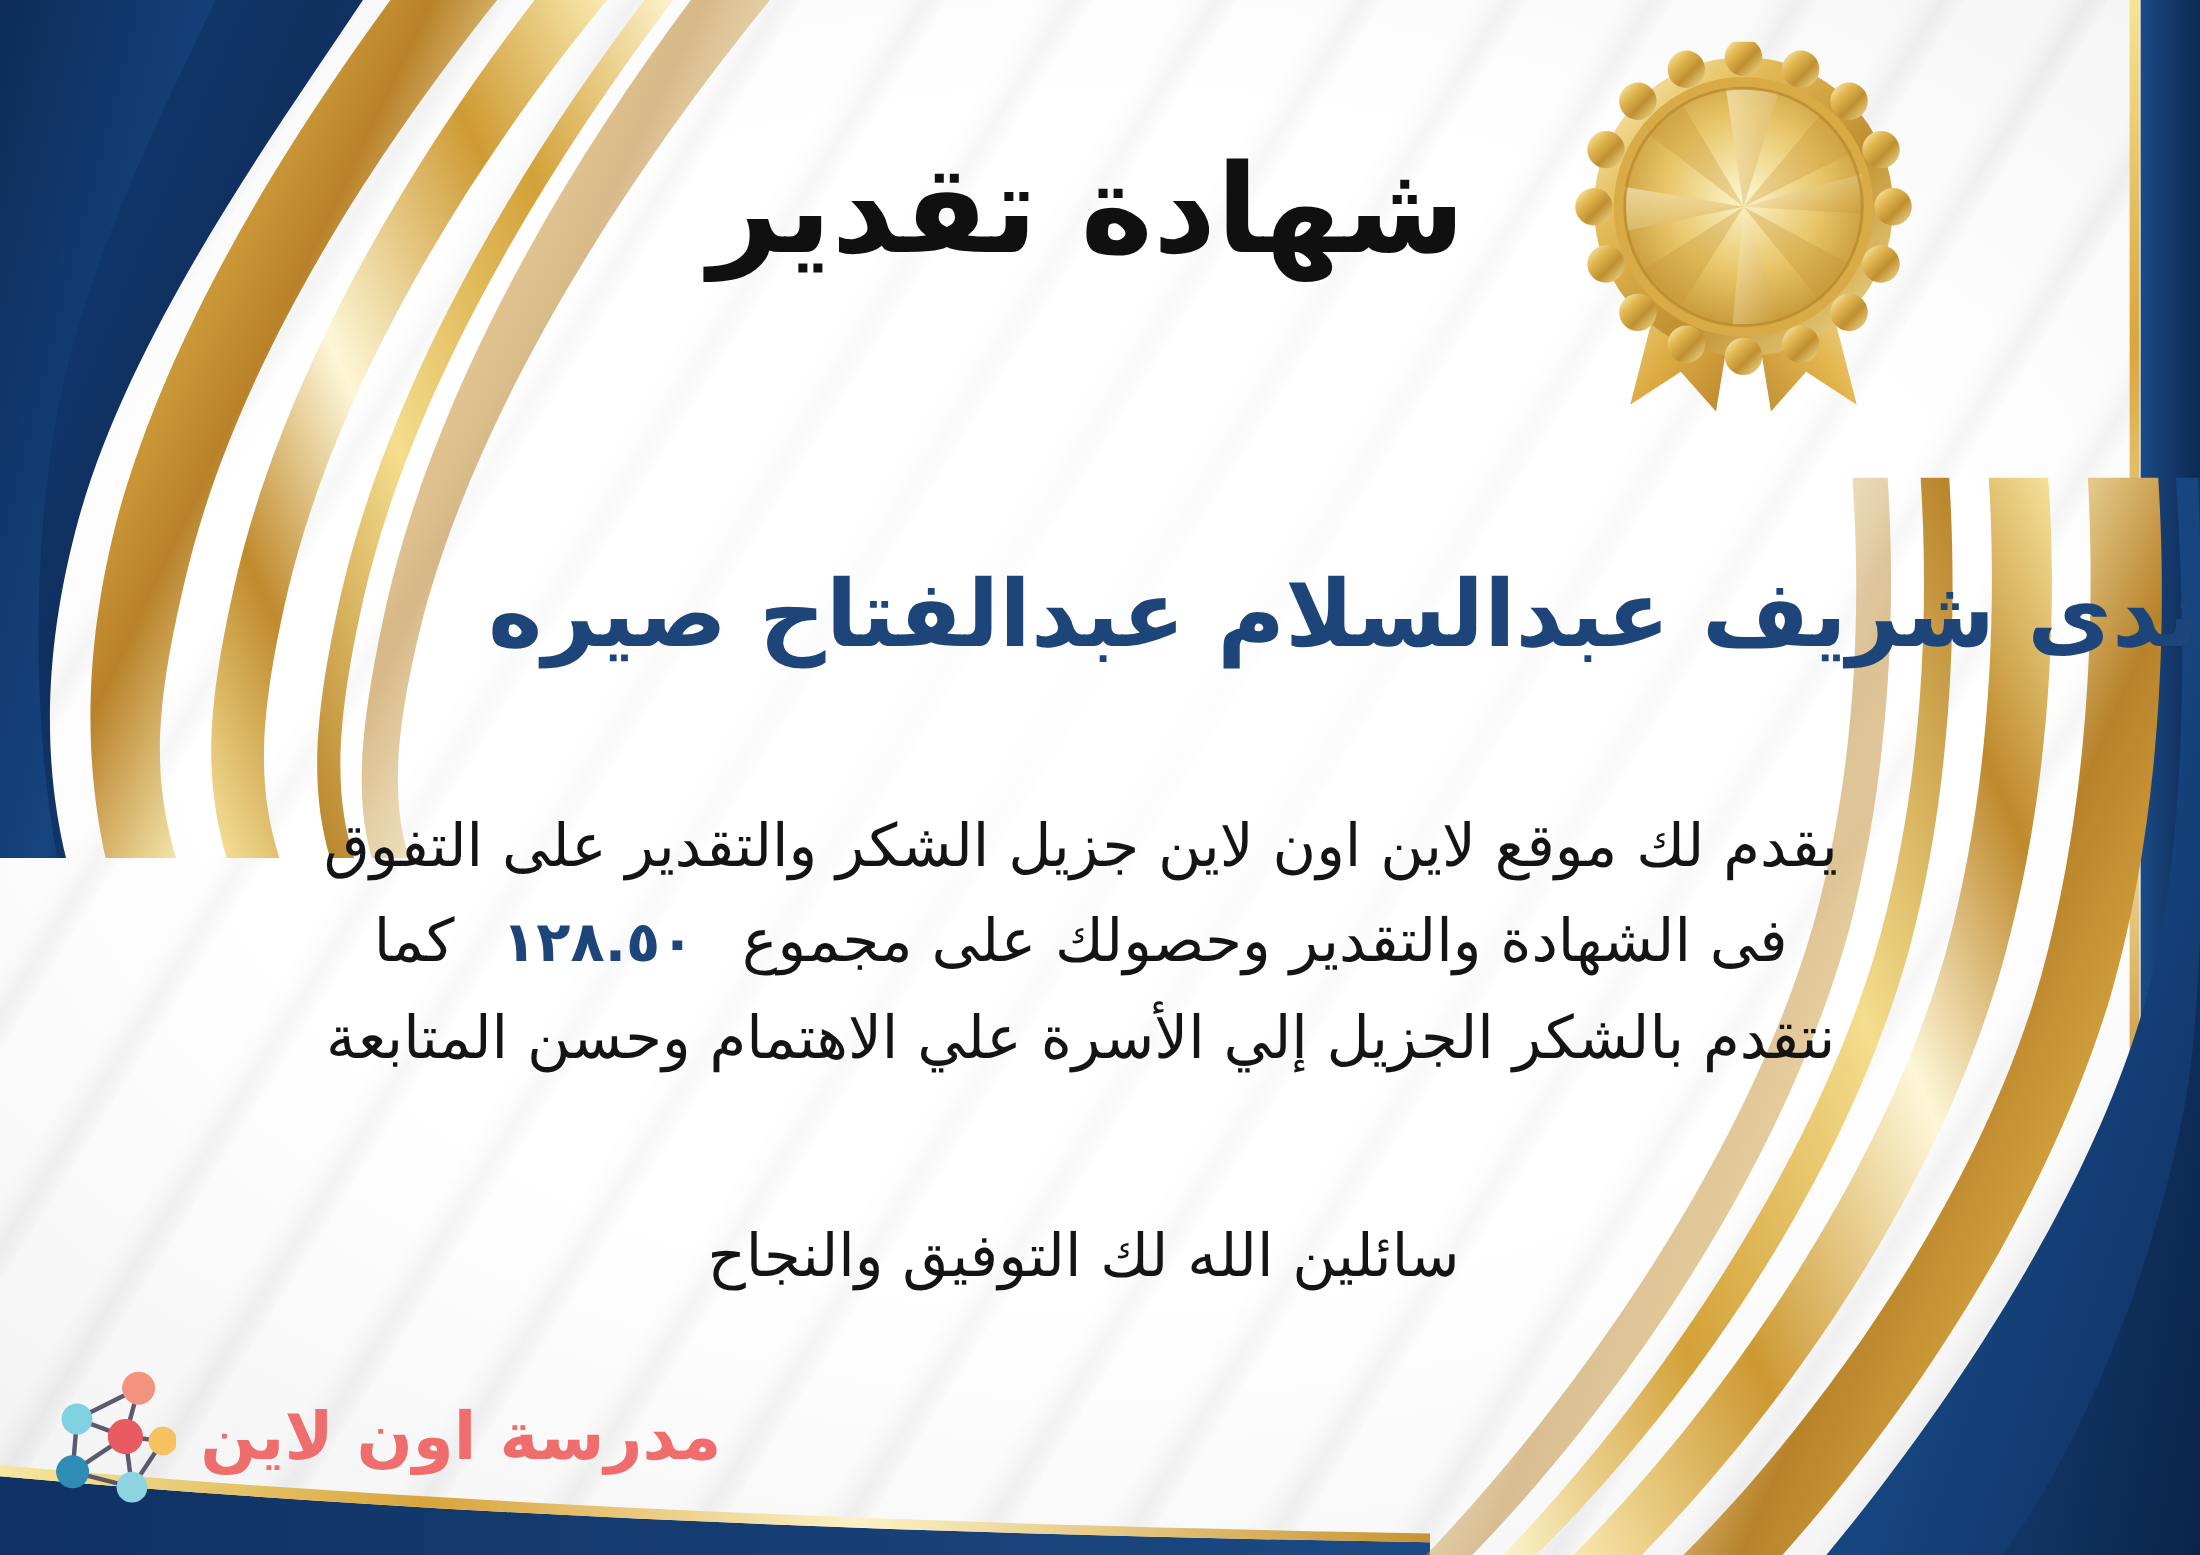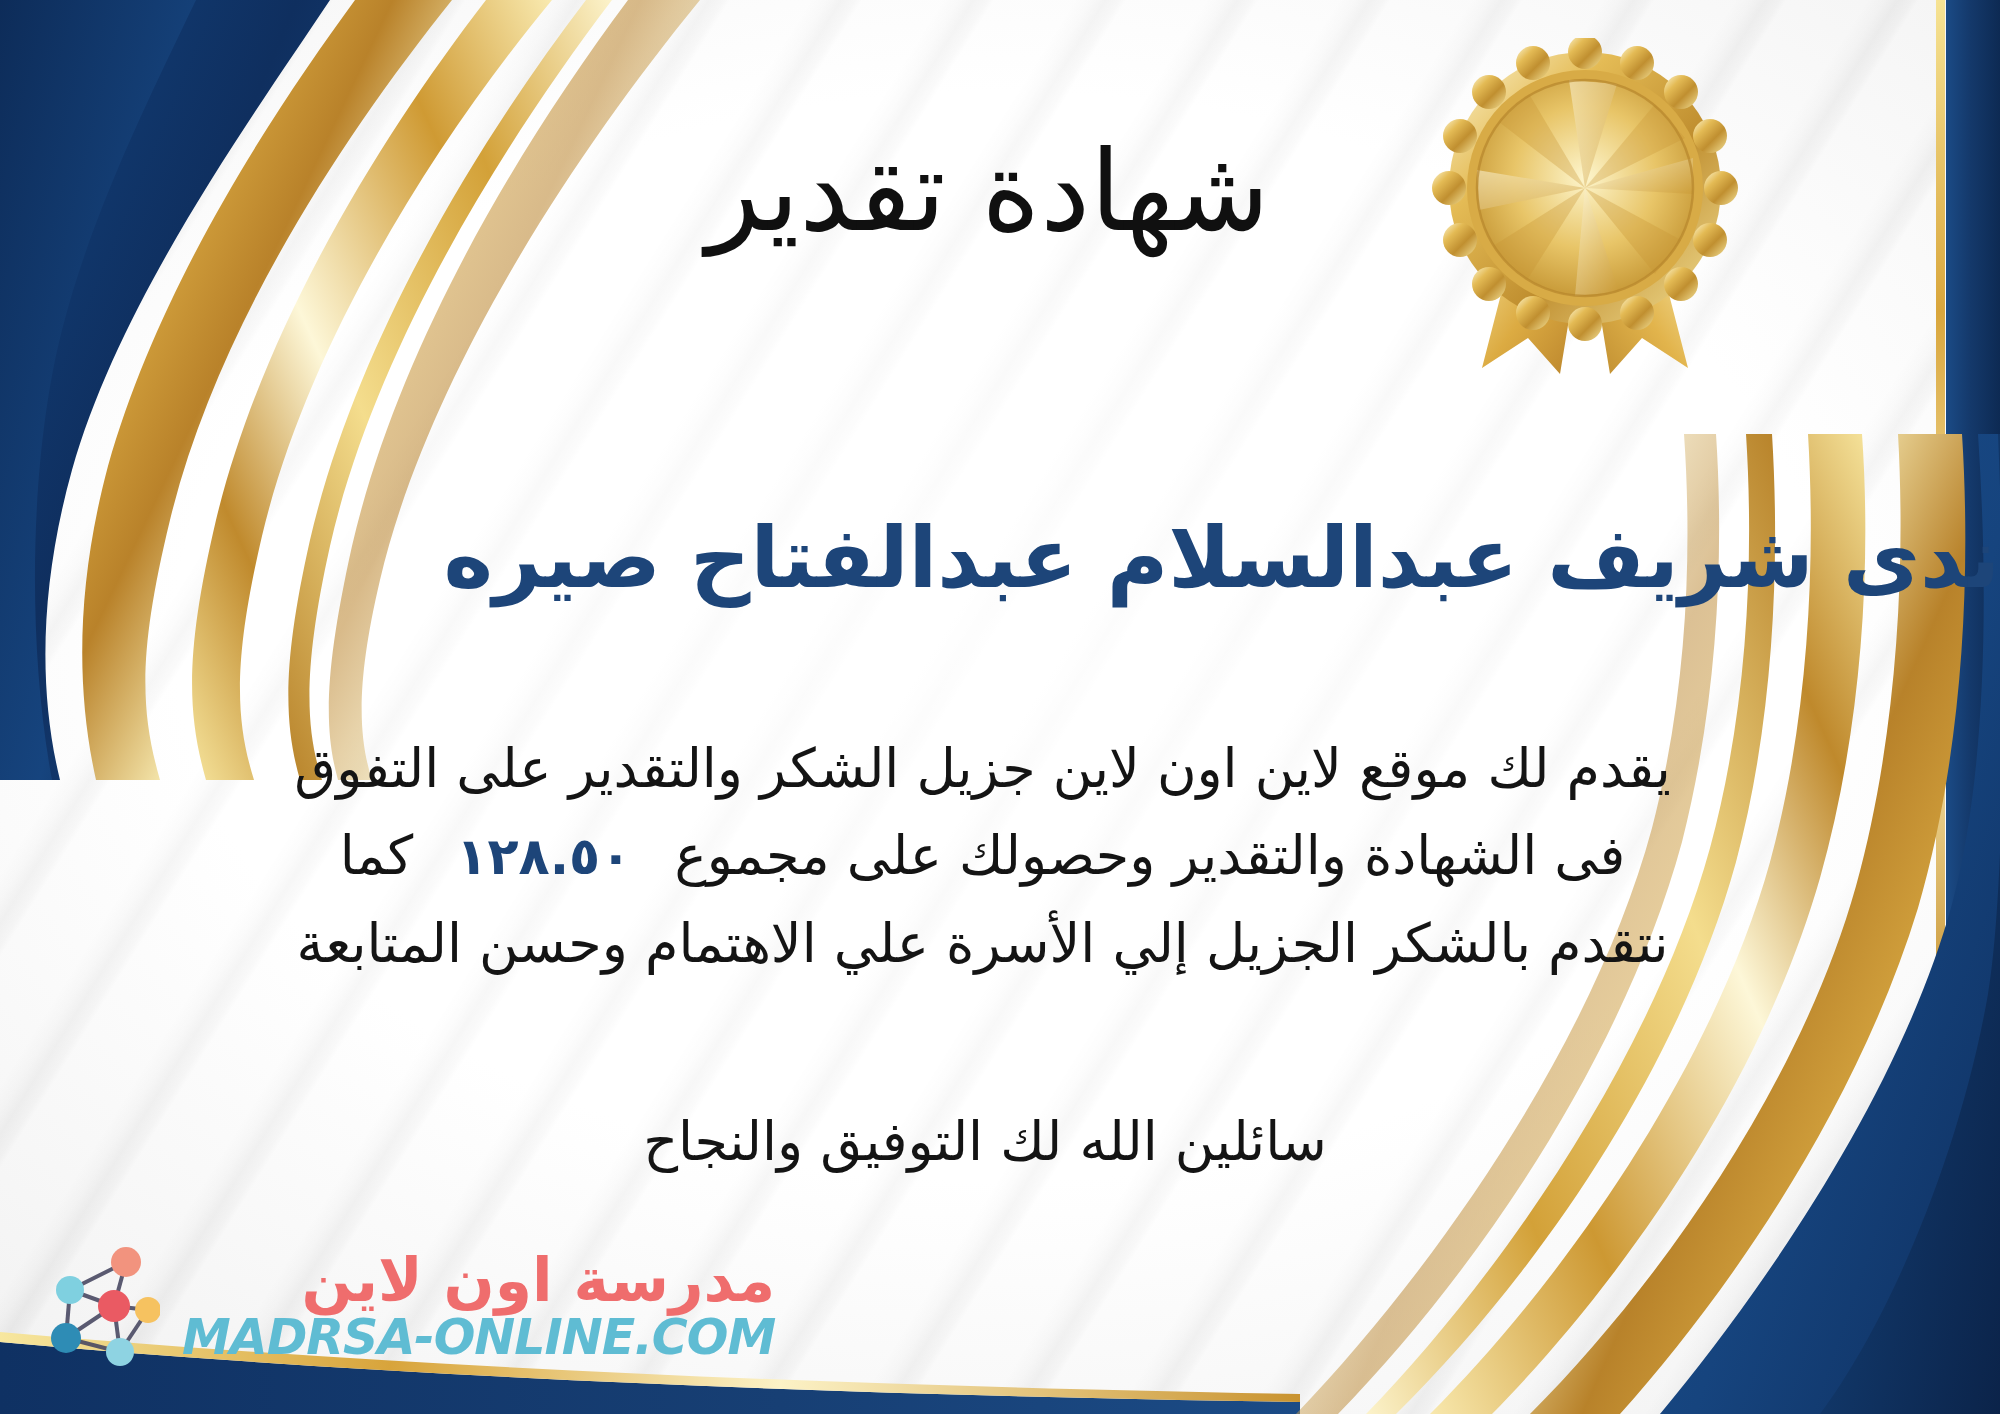--- a/index.html
+++ b/index.html
@@ -64,21 +64,21 @@
     z-index: 20;
   }
 
   .cert-title {
     position: absolute;
     top: 130px;
     left: 0;
     right: 0;
     text-align: center;
     font-size: 112px;
-    font-weight: 400;
+    font-weight: 700;
     color: #101010;
     letter-spacing: 0px;
     line-height: 1.1;
     direction: rtl;
     padding-right: 24px;
   }
 
   .student-name {
     position: absolute;
     top: 510px;
@@ -412,17 +412,16 @@
       <circle cx="86" cy="18" r="15" fill="#f2937e"></circle>
       <circle cx="30" cy="46" r="14" fill="#7fd0e0"></circle>
       <circle cx="74" cy="62" r="16" fill="#ea5a63"></circle>
       <circle cx="108" cy="66" r="13" fill="#f6c260"></circle>
       <circle cx="26" cy="94" r="15" fill="#2e8cb5"></circle>
       <circle cx="80" cy="108" r="14" fill="#8ed3e2"></circle>
     </svg>
 
     <div class="logo-text">
       <div class="logo-ar">مدرسة اون لاين</div>
-      <div class="logo-url">MADRSA-ONLINE.COM</div>
     </div>
   </div>
 
 </div>
 
 </body></html>

